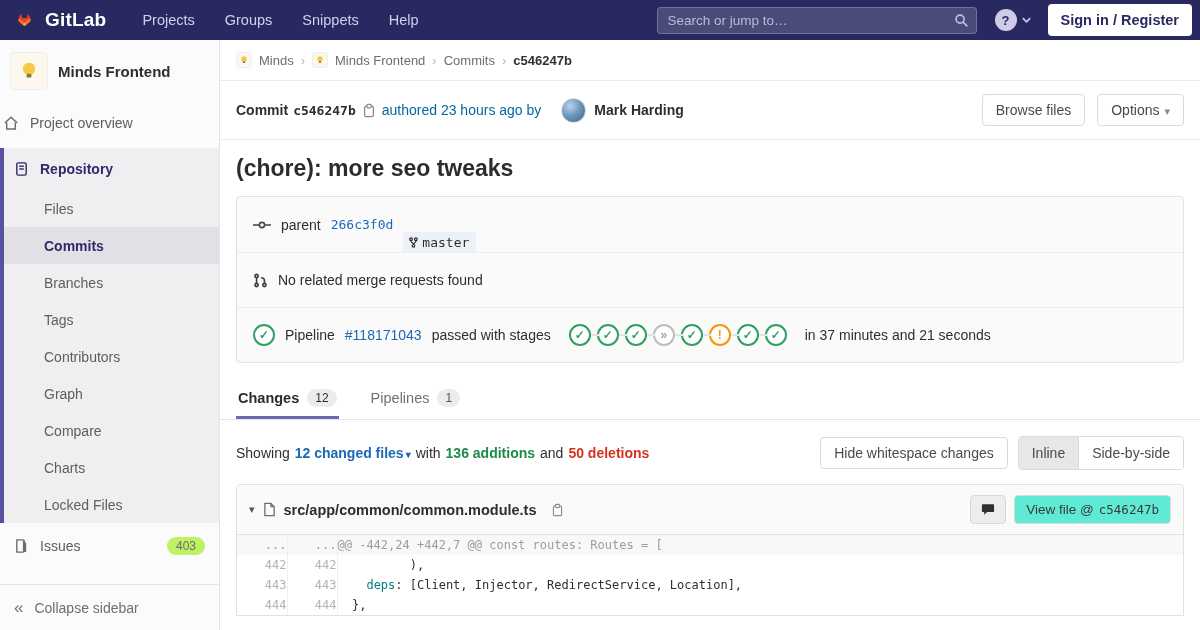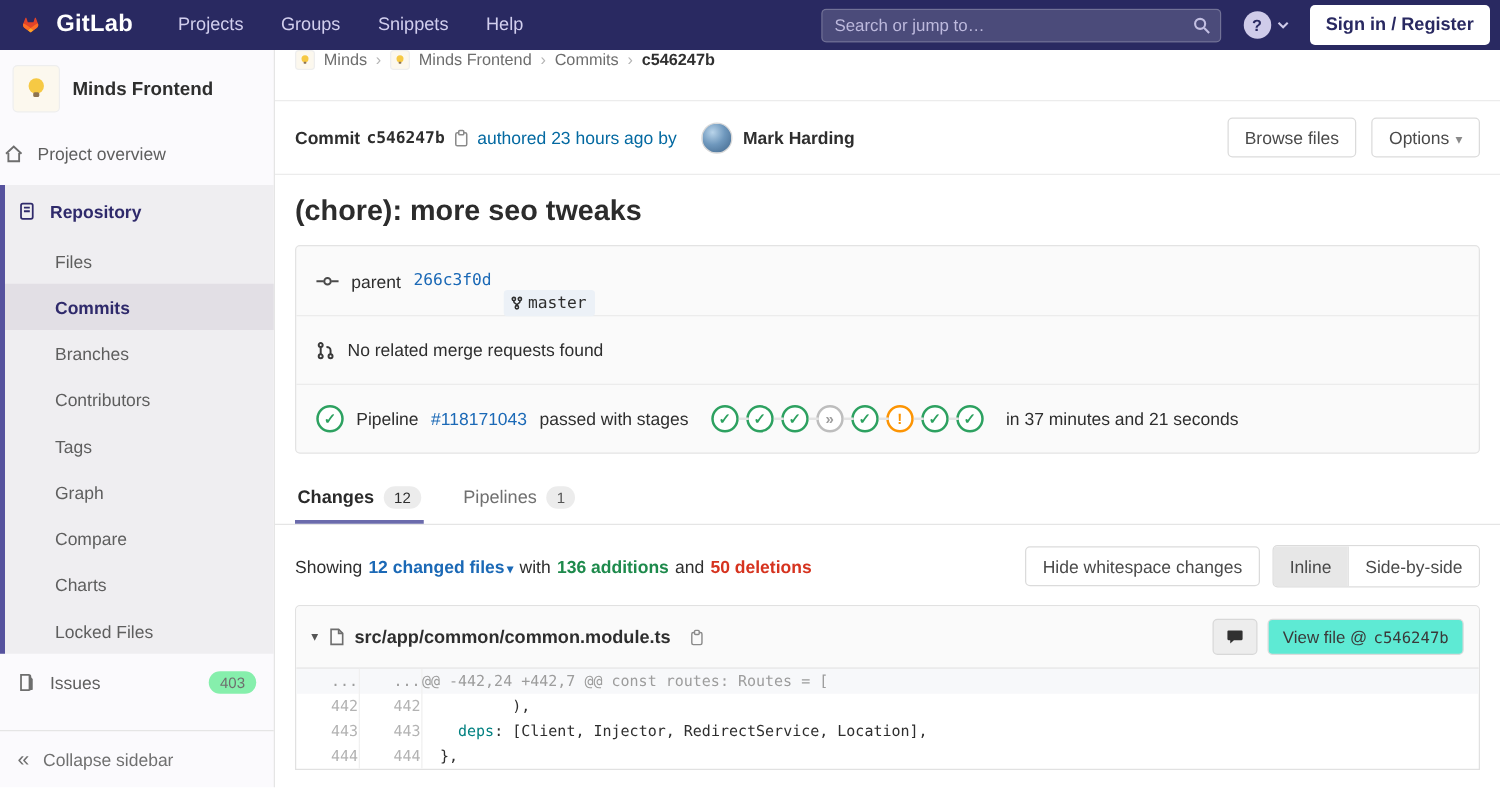--- a/index.html
+++ b/index.html
@@ -33,29 +33,29 @@
                     display:flex; align-items:center; justify-content:center; }
   .project-name { font-size:15px; font-weight:700; color:#2e2e2e; }
   .side-row { height:42px; display:flex; align-items:center; gap:11px; padding:0 3px; cursor:pointer; }
   .repo-block { background:#efeef1; border-left:4px solid #56529e; margin-top:4px; }
   .repo-label { height:42px; display:flex; align-items:center; gap:11px; padding:0 10px;
                 color:#2f2a6b; font-weight:700; cursor:pointer; }
   .repo-items li { list-style:none; height:37px; display:flex; align-items:center; padding-left:40px;
                    cursor:pointer; color:#5e5e5e; }
   .repo-items li.active { background:#e2dfe5; color:#2f2a6b; font-weight:700; }
   .issues-row { height:46px; display:flex; align-items:center; gap:11px; padding:0 14px; cursor:pointer; }
-  .count-badge { margin-left:auto; background:#86efac; color:#6e6e6e; font-size:12px;
+  .count-badge { margin-left:auto; background:#bef264; color:#6e6e6e; font-size:12px;
                  border-radius:10px; padding:2px 9px; }
   .collapse-row { position:absolute; bottom:0; left:0; right:0; height:46px; border-top:1px solid #e5e5e5;
                   display:flex; align-items:center; gap:11px; padding:0 14px; color:#707070; cursor:pointer; }
   .collapse-glyph { font-size:17px; line-height:1; color:#707070; }
 
   
   .main { position:absolute; top:40px; left:220px; right:0; bottom:0; background:#fff; overflow:hidden; }
-  .breadcrumb { height:41px; display:flex; align-items:flex-start; gap:7px; padding:0 16px;
+  .breadcrumb { height:41px; display:flex; align-items:center; gap:7px; padding:0 16px;
                 border-bottom:1px solid #ececec; font-size:13px; color:#6e6e6e; }
   .breadcrumb a { color:#6e6e6e; text-decoration:none; }
   .crumb-avatar { width:16px; height:16px; border-radius:3px; background:#fcf8ee; border:1px solid #eee;
                   display:flex; align-items:center; justify-content:center; }
   .crumb-sep { color:#b5b5b5; }
   .crumb-current { font-weight:700; color:#303030; }
 
   .commit-head { display:flex; align-items:center; padding:13px 16px; border-bottom:1px solid #ececec; font-size:14px; }
   .commit-head .sha { font-weight:700; margin-left:5px; font-size:13px; }
   .commit-head .label { font-weight:700; }
@@ -204,22 +204,22 @@
             <line x1="5.5" y1="5" x2="10.5" y2="5"></line>
             <line x1="5.5" y1="8" x2="10.5" y2="8"></line>
         </svg>
       </span>
       <span>Repository</span>
     </div>
     <ul class="repo-items">
       <li>Files</li>
       <li class="active">Commits</li>
       <li>Branches</li>
+      <li>Tags</li>
       <li>Contributors</li>
-      <li>Tags</li>
       <li>Graph</li>
       <li>Compare</li>
       <li>Charts</li>
       <li>Locked Files</li>
     </ul>
   </div>
 
   <div class="issues-row">
     <span>
       <svg width="15" height="16" viewBox="0 0 16 16">

